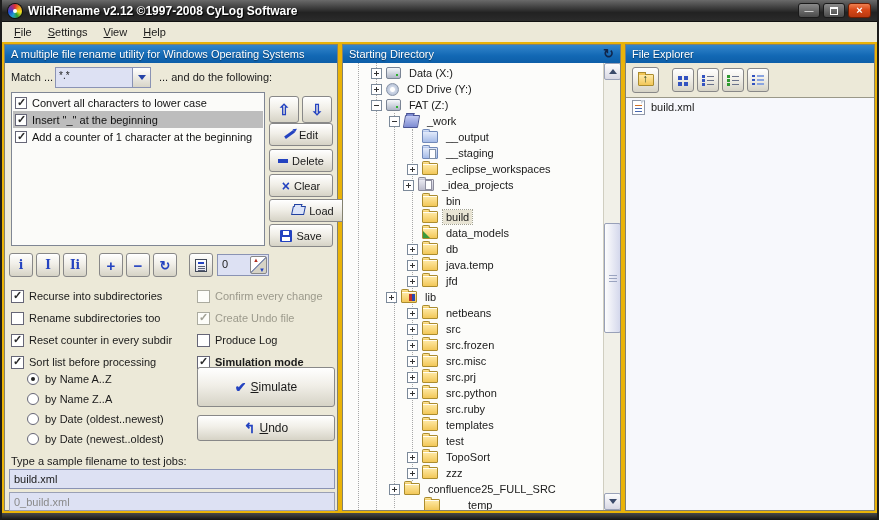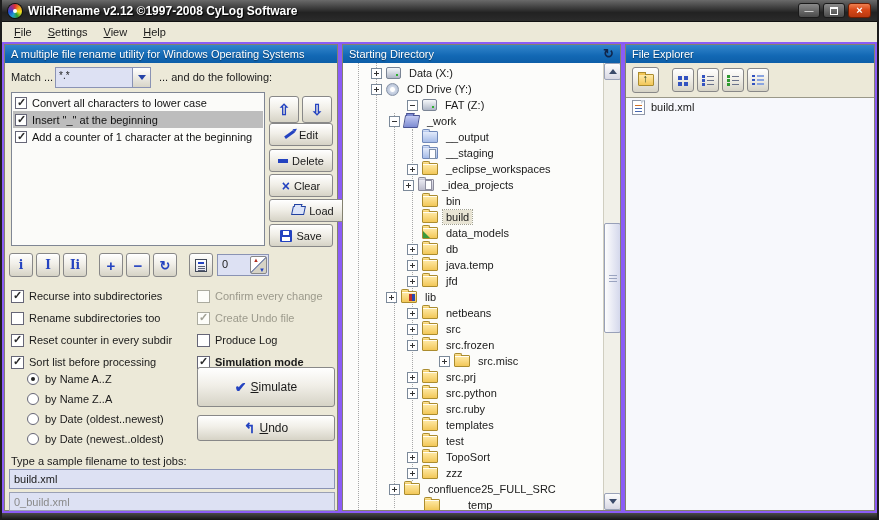--- a/index.html
+++ b/index.html
@@ -12,21 +12,21 @@
   .title-text{color:#fff;font-size:12px;font-weight:bold;text-shadow:1px 1px 1px #000;flex:1;white-space:nowrap;}
   .winbtns{display:flex;gap:3px;margin-right:2px;}
   .wbtn{width:22px;height:15px;border-radius:3px;border:1px solid #1a1a1a;background:linear-gradient(#8a8a8a,#4a4a4a);color:#fff;font-size:9px;line-height:12px;text-align:center;padding:0;cursor:default;}
   .wbtn.max::before{content:"";display:inline-block;width:6px;height:5px;border:1px solid #fff;border-top-width:2px;margin-top:3px;}
   .wbtn.close{width:23px;background:linear-gradient(#f08050,#d84818 45%,#b83810);border-color:#701c00;font-weight:bold;font-size:11px;line-height:13px;}
   
   .menubar{height:20px;background:#ece9d8;display:flex;align-items:center;padding:0 4px;font-size:11px;}
   .mitem{padding:2px 8px;color:#1a1a1a;}
   .mitem u{text-decoration:underline;}
   
-  .content{position:absolute;top:42px;bottom:7px;left:0;right:0;background:#8b5cf6;display:flex;padding:2px;gap:4px;}
+  .content{position:absolute;top:42px;bottom:7px;left:0;right:0;background:#eab308;display:flex;padding:2px;gap:4px;}
   .panel{border:1px solid #83816f;position:relative;}
   .phead{height:18px;background:linear-gradient(#3386cc,#1268b4 60%,#0d5ea8);color:#fff;font-size:11px;display:flex;align-items:center;padding:0 6px;text-shadow:0 1px 1px rgba(0,0,0,.45);}
   .phead .sp{flex:1;}
   .refresh-glyph{color:#10254a;font-size:13px;font-weight:bold;text-shadow:none;line-height:14px;}
   
   .lp{width:334px;background:#ece9d8;}
   .lp .ab{position:absolute;font-size:11px;color:#1a1a1a;}
   .match-label{left:6px;top:26px;}
   .do-label{left:154px;top:26px;}
   .combo{left:50px;top:22px;width:96px;height:21px;background:#dde1f3;border:1px solid #8a93b4;display:flex;}
@@ -351,21 +351,21 @@
         <div class="trow" data-expander="plus" data-selected="false" style="padding-left: 28px;">
               <span class="exp"></span>
               <span class="ticn icn-drive"></span>
               <span class="tlabel">Data (X:)</span>
             </div>
             <div class="trow" data-expander="plus" data-selected="false" style="padding-left: 28px;">
               <span class="exp"></span>
               <span class="ticn icn-cd"></span>
               <span class="tlabel">CD Drive (Y:)</span>
             </div>
-            <div class="trow" data-expander="minus" data-selected="false" style="padding-left: 28px; margin-left: 36px;">
+            <div class="trow" data-expander="minus" data-selected="false" style="padding-left: 28px;">
               <span class="exp"></span>
               <span class="ticn icn-drive"></span>
               <span class="tlabel">FAT (Z:)</span>
             </div>
             <div class="trow" data-expander="minus" data-selected="false" style="padding-left: 46px;">
               <span class="exp"></span>
               <span class="ticn icn-folder-open"></span>
               <span class="tlabel">_work</span>
             </div>
             <div class="trow" data-expander="none" data-selected="false" style="padding-left: 64px;">
@@ -431,21 +431,21 @@
             <div class="trow" data-expander="plus" data-selected="false" style="padding-left: 64px;">
               <span class="exp"></span>
               <span class="ticn icn-folder"></span>
               <span class="tlabel">src</span>
             </div>
             <div class="trow" data-expander="plus" data-selected="false" style="padding-left: 64px;">
               <span class="exp"></span>
               <span class="ticn icn-folder"></span>
               <span class="tlabel">src.frozen</span>
             </div>
-            <div class="trow" data-expander="plus" data-selected="false" style="padding-left: 96px;">
+            <div class="trow" data-expander="plus" data-selected="false" style="padding-left: 64px;">
               <span class="exp"></span>
               <span class="ticn icn-folder"></span>
               <span class="tlabel">src.misc</span>
             </div>
             <div class="trow" data-expander="plus" data-selected="false" style="padding-left: 64px;">
               <span class="exp"></span>
               <span class="ticn icn-folder"></span>
               <span class="tlabel">src.prj</span>
             </div>
             <div class="trow" data-expander="plus" data-selected="false" style="padding-left: 64px;">

